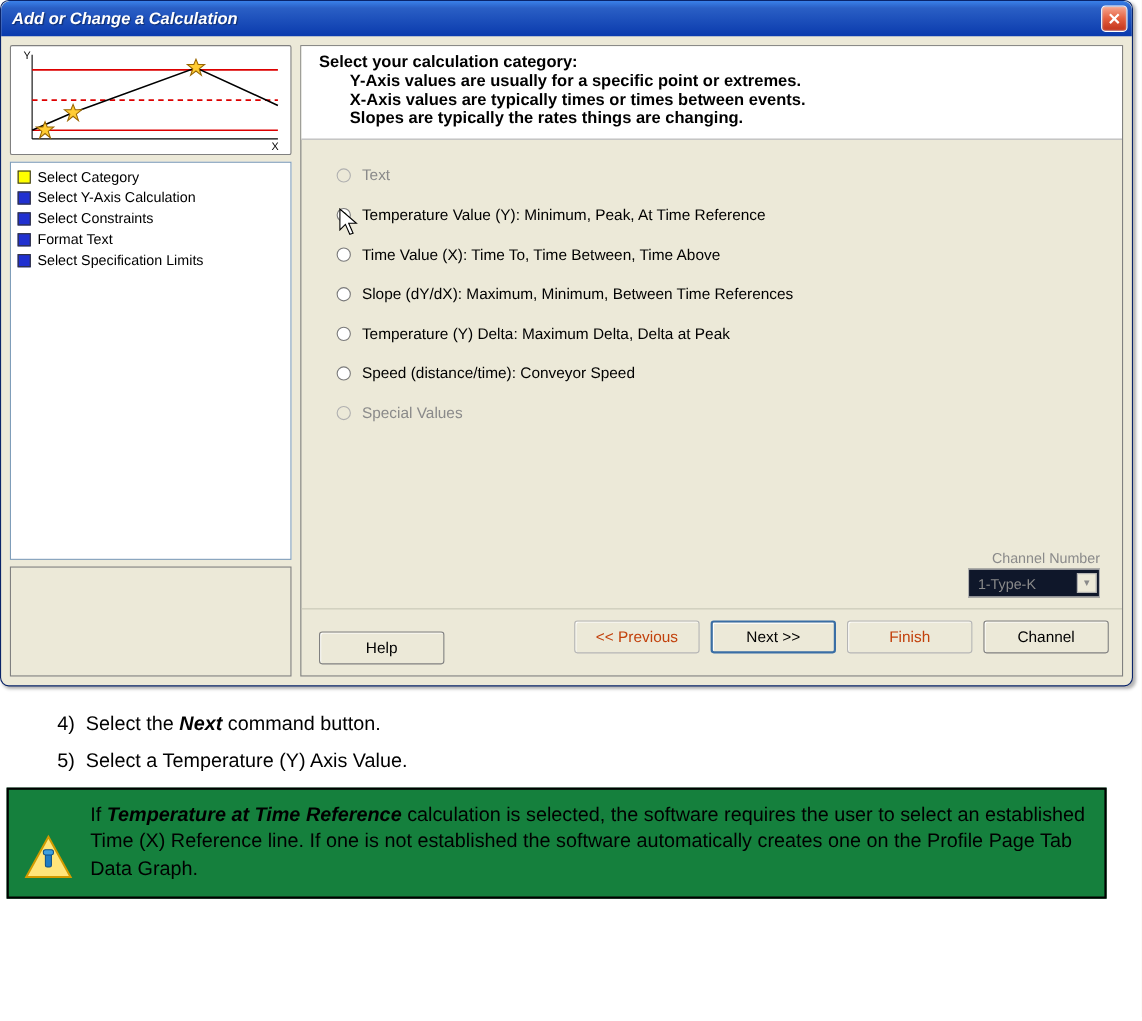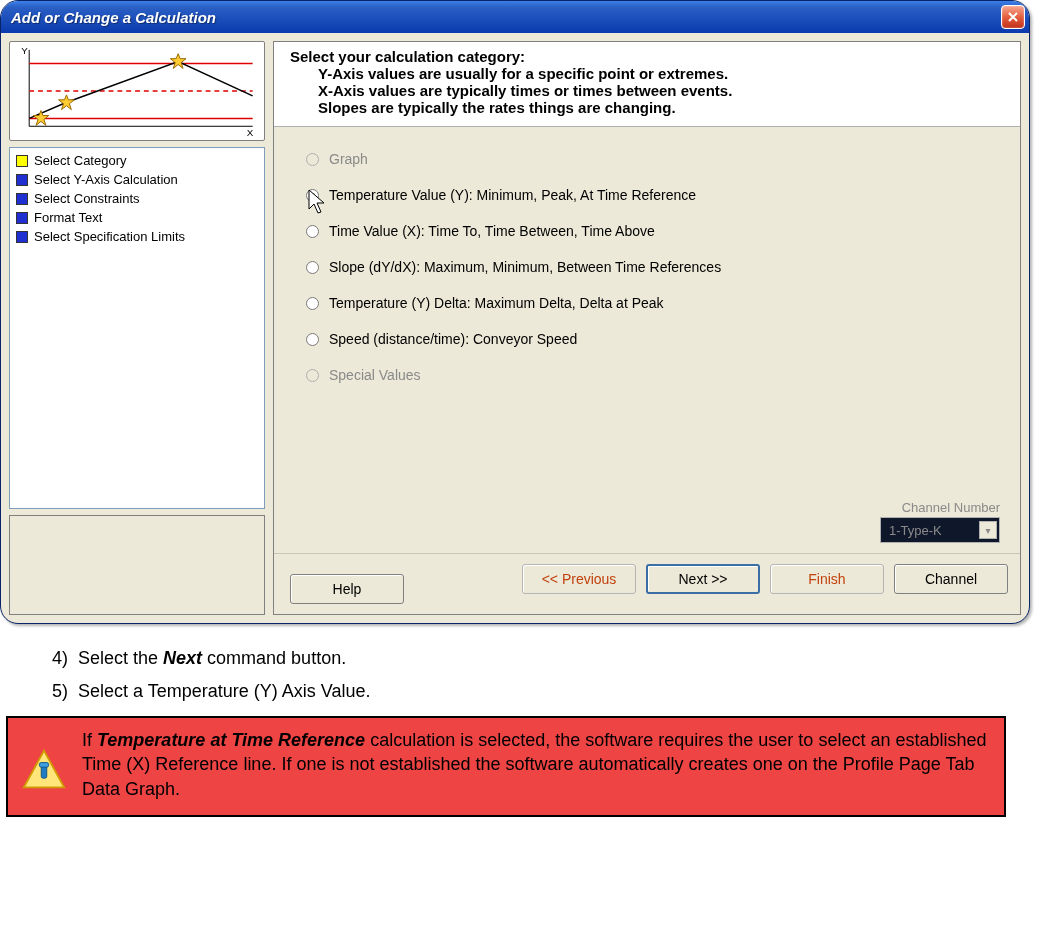--- a/index.html
+++ b/index.html
@@ -6,21 +6,21 @@
   body {
     margin: 0;
     font-family: Tahoma, Arial, sans-serif;
     font-size: 13px;
     background: #fff;
     width: 1038px;
   }
   .dialog {
     width: 1030px;
     border: 1px solid #0a246a;
-    border-radius: 18px;
+    border-radius: 8px;
     background: #ece9d8;
     box-shadow: 2px 2px 3px rgba(0,0,0,0.3);
     margin: 0 0 18px 0;
     overflow: hidden;
   }
   .title-bar {
     background: linear-gradient(to bottom, #3a80e8 0%, #2a5fc5 20%, #0a3aad 100%);
     height: 32px;
     display: flex;
     align-items: center;
@@ -206,23 +206,23 @@
   .instr {
     padding: 6px 0 6px 44px;
     font-size: 18px;
     display: flex;
     gap: 10px;
   }
   .instr .num { min-width: 24px; text-align: right; }
   .tip-box {
     width: 1000px;
     border: 2px solid #000;
-    background: #ef4444;
-    display: flex;
-    align-items: center;
+    background: #15803d;
+    display: flex;
+    align-items: flex-end;
     gap: 16px;
     padding: 10px 14px 14px 14px;
     margin: 8px 0 16px 6px;
   }
   .tip-icon {
     width: 44px; height: 44px;
     flex-shrink: 0;
     margin-top: 10px;
   }
   .tip-text { font-size: 18px; line-height: 1.35; }
@@ -289,21 +289,21 @@
     <div class="right-col">
       <div class="header-block">
         <div class="line1">Select your calculation category:</div>
         <div class="subline">Y-Axis values are usually for a specific point or extremes.</div>
         <div class="subline">X-Axis values are typically times or times between events.</div>
         <div class="subline">Slopes are typically the rates things are changing.</div>
       </div>
       <div class="radio-area">
         <div class="radio-row disabled">
           <span class="faux-radio"></span>
-          <span>Graph</span>
+          <span>Text</span>
         </div>
         <div class="radio-row">
           <span class="faux-radio">
               <span class="dot"></span>
             </span>
           <span>Temperature Value (Y):  Minimum, Peak, At Time Reference</span>
         </div>
         <div class="radio-row">
           <span class="faux-radio"></span>
           <span>Time Value (X):  Time To, Time Between, Time Above</span>

